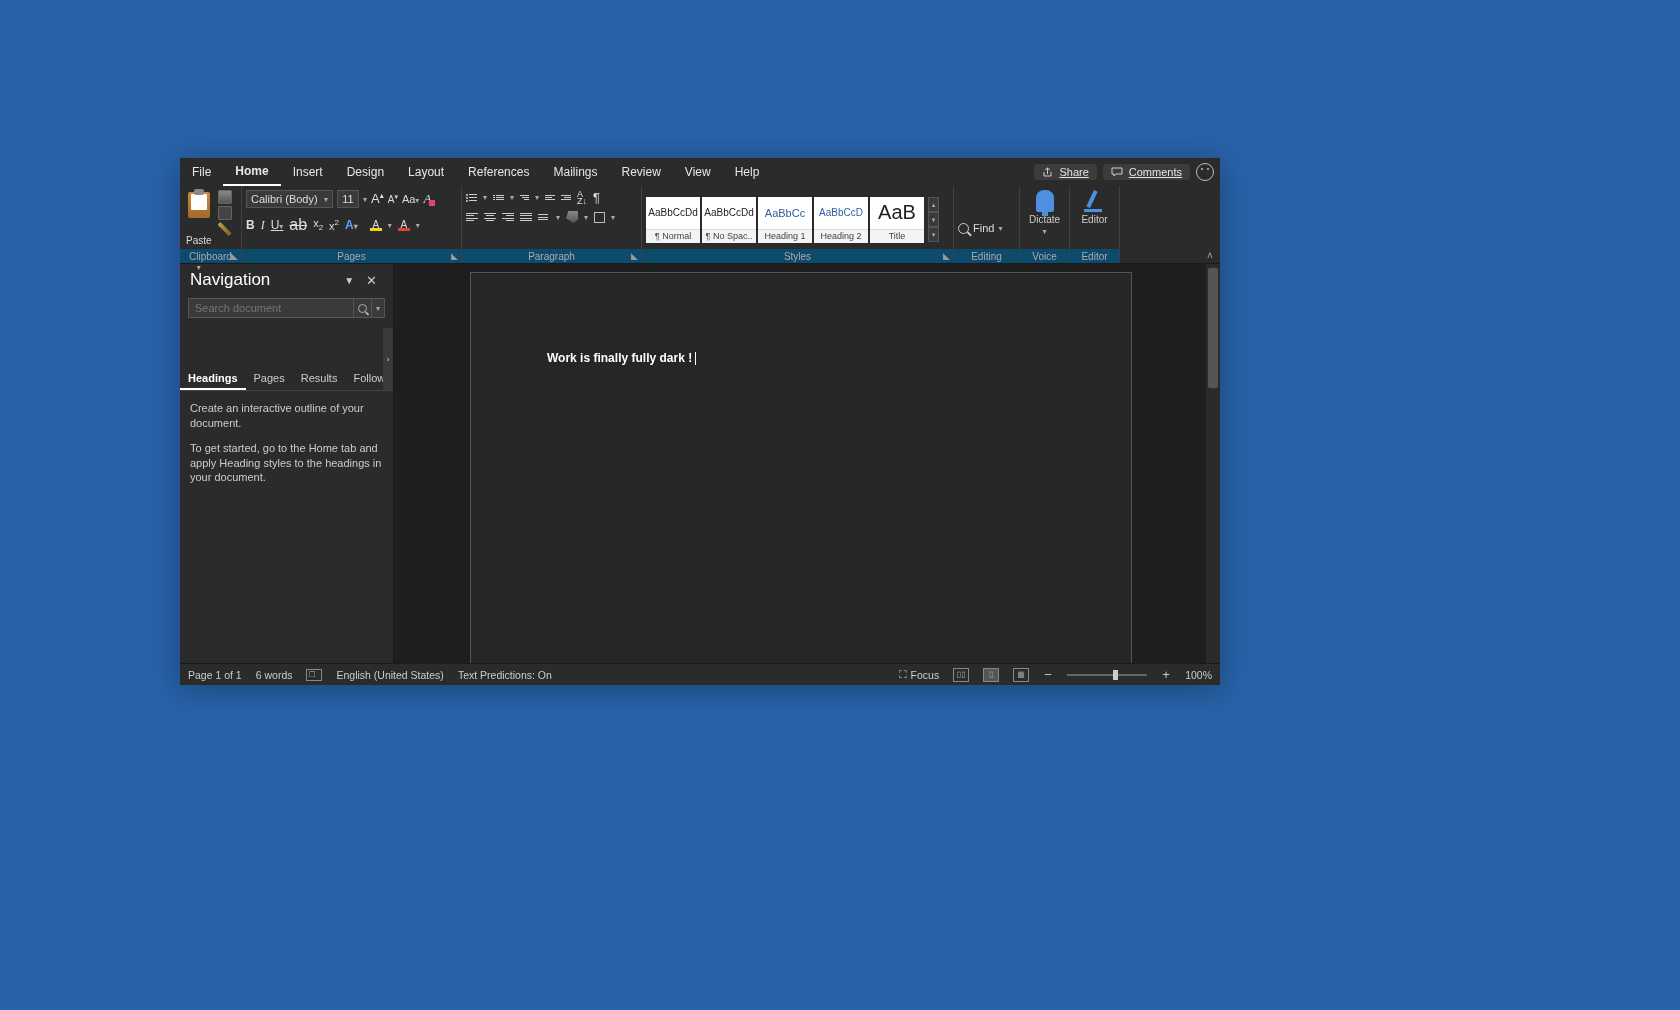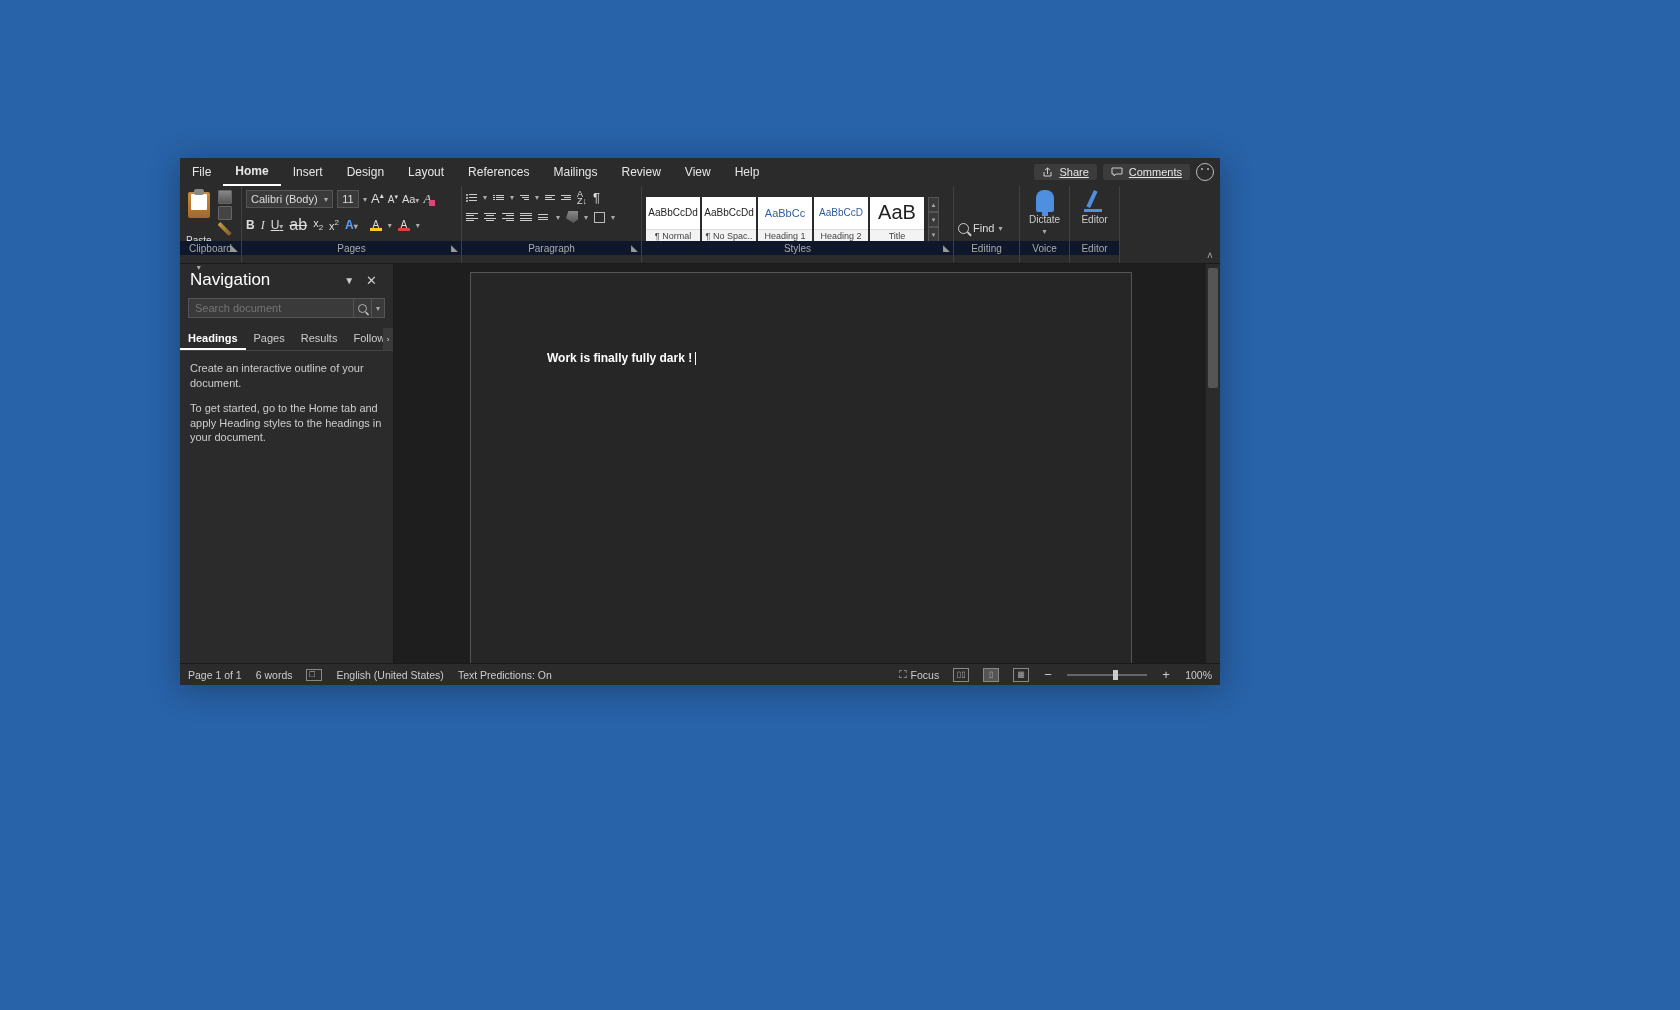--- a/index.html
+++ b/index.html
@@ -8,21 +8,21 @@
   .tabs-row { height: 28px; display: flex; align-items: center; background: #2b2b2b; color: #e6e6e6; font-size: 12px; }
   .tabs-row .tab { padding: 0 12px; height: 100%; display: flex; align-items: center; cursor: pointer; }
   .tabs-row .tab.active { border-bottom: 2px solid #fff; font-weight: 600; }
   .right-actions { margin-left: auto; display: flex; align-items: center; gap: 6px; padding-right: 6px; text-decoration: underline; }
   .pill { background: #3c3c3c; border-radius: 3px; padding: 2px 8px; display: flex; align-items: center; gap: 6px; font-size: 11px; }
   .smiley { width: 18px; height: 18px; border: 1.3px solid #bbb; border-radius: 50%; position: relative; display:flex;align-items:center;justify-content:center;}
   .smiley::before{content:"";position:absolute;top:4px;left:4px;width:2px;height:2px;background:#bbb;border-radius:50%}
   .smiley::after{content:"";position:absolute;top:4px;right:4px;width:2px;height:2px;background:#bbb;border-radius:50%}
   .ribbon { height: 78px; background: #2b2b2b; display: flex; border-bottom: 1px solid #1a1a1a; }
   .group { display: flex; flex-direction: column; border-right: 1px solid #404040; padding: 4px 4px 0 4px; position:relative;}
-  .group-label-row { position:absolute; bottom:8px; left:0; right:0; height:14px; display:flex; align-items:center; justify-content:center; color:#aaa; font-size:10px; background:#0f172a;}
+  .group-label-row { position:absolute; bottom:0; left:0; right:0; height:14px; display:flex; align-items:center; justify-content:center; color:#aaa; font-size:10px; background:#0c4a6e;}
   .group-label-row .dlg { position:absolute; right:3px; font-size:9px; color:#999;}
   .group-body { flex:1; display:flex; align-items:flex-start; gap:4px; padding-bottom:14px;}
   .paste-big { display:flex; flex-direction:column; align-items:center; color:#ddd; font-size:10px; gap:17px; padding:2px;}
   .paste-icon { width:22px;height:26px;background:linear-gradient(#c88b3e,#a4682a);border-radius:2px;position:relative;}
   .paste-icon::before{content:"";position:absolute;top:2px;left:3px;right:3px;bottom:8px;background:#fff;border-radius:1px;}
   .paste-icon::after{content:"";position:absolute;top:-3px;left:6px;width:10px;height:6px;background:#888;border-radius:2px;}
   .mini-col { display:flex;flex-direction:column;gap:2px;justify-content:center;}
   .mini-ico { width:14px;height:14px;border:1px solid #666;border-radius:1px;background:#444;}
   .brush-ico { width:14px;height:14px;background:linear-gradient(135deg,#c8a050,#7a5a20);clip-path:polygon(20% 0,100% 80%,80% 100%,0 20%);}
   .chev { font-size:8px;color:#aaa;}
@@ -79,21 +79,21 @@
   .main-area{flex:1;display:flex;overflow:hidden;background:#1e1e1e;justify-content:center;}
   .nav-pane{width:214px;background:#2b2b2b;border-right:1px solid #1a1a1a;display:flex;flex-direction:column;color:#ddd;}
   .nav-head{display:flex;align-items:center;padding:6px 10px 4px 10px;}
   .nav-title{font-size:17px;color:#fff;flex:1;}
   .nav-head .ctrl{color:#ccc;font-size:10px;padding:0 6px;}
   .search-wrap{margin:4px 8px;display:flex;}
   .search-in{flex:1;background:#3a3a3a;border:1px solid #555;border-right:none;color:#bbb;font-size:11px;padding:3px 6px;}
   .search-btn{width:18px;background:#3a3a3a;border:1px solid #555;border-right:none;display:flex;align-items:center;justify-content:center;}
   .search-dd{width:14px;background:#3a3a3a;border:1px solid #555;display:flex;align-items:center;justify-content:center;font-size:8px;color:#aaa;}
   .nav-tabs{display:flex;font-size:11px;border-bottom:1px solid #444;margin-top:6px;position:relative;}
-  .nav-tabs .nt{padding:4px 8px;color:#ccc;}
+  .nav-tabs .nt{padding:4px 8px;color:#ccc;margin-top:40px;}
   .nav-tabs .nt.active{color:#fff;font-weight:600;border-bottom:2px solid #fff;}
   .nav-tabs .more{position:absolute;right:0;top:0;bottom:0;width:10px;background:#3a3a3a;display:flex;align-items:center;justify-content:center;font-size:8px;}
   .nav-help{padding:10px 10px;font-size:11px;color:#ccc;line-height:1.35;}
   .nav-help p{margin-bottom:10px;}
   .doc-area{flex:1;position:relative;background:#1e1e1e;overflow:hidden;}
   .page{position:absolute;left:76px;top:8px;width:662px;height:800px;border:1px solid #555;background:#262626;}
   .page-text{position:absolute;left:76px;top:78px;color:#fff;font-size:12px;font-weight:600;}
   .cursor{display:inline-block;width:1px;height:13px;background:#fff;margin-left:3px;vertical-align:middle;}
   .vscroll{position:absolute;right:0;top:0;width:14px;height:100%;background:#2b2b2b;}
   .vscroll .thumb{position:absolute;top:4px;left:2px;right:2px;height:120px;background:#555;border-radius:2px;}

